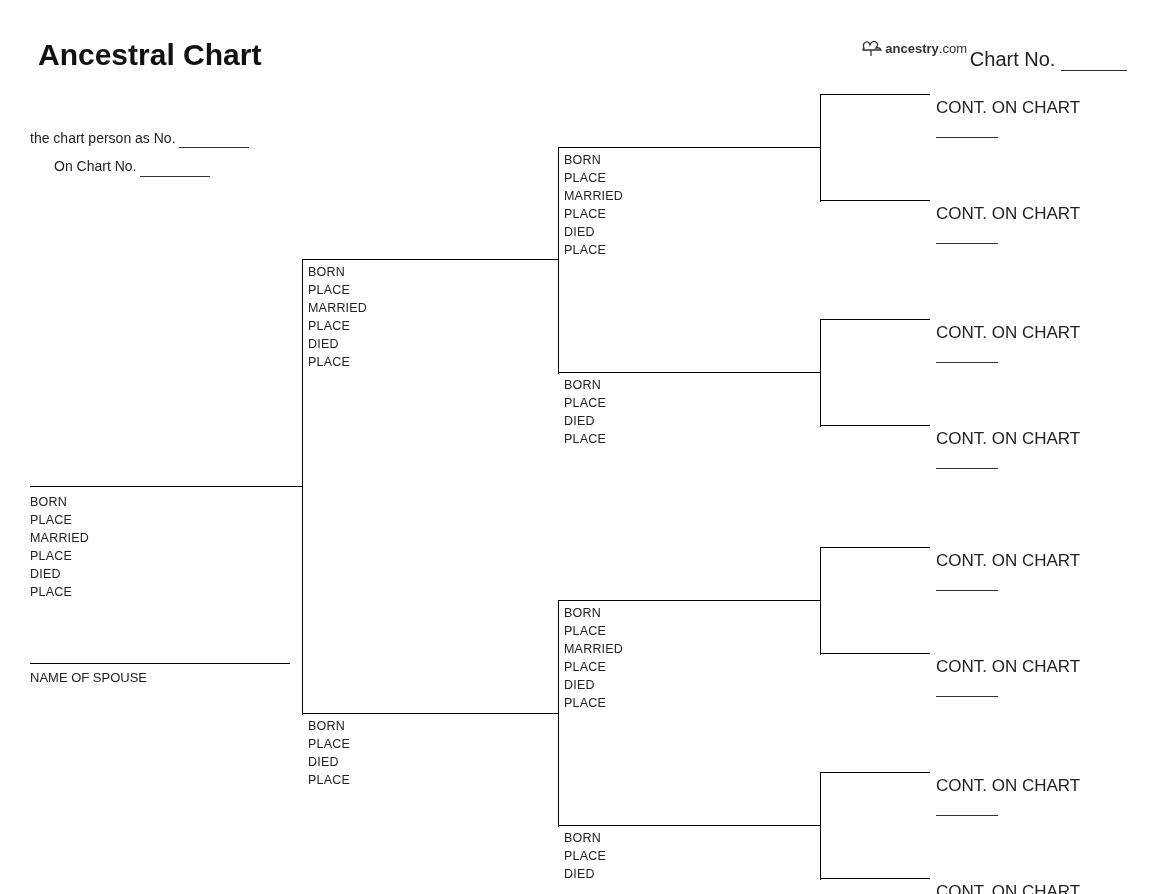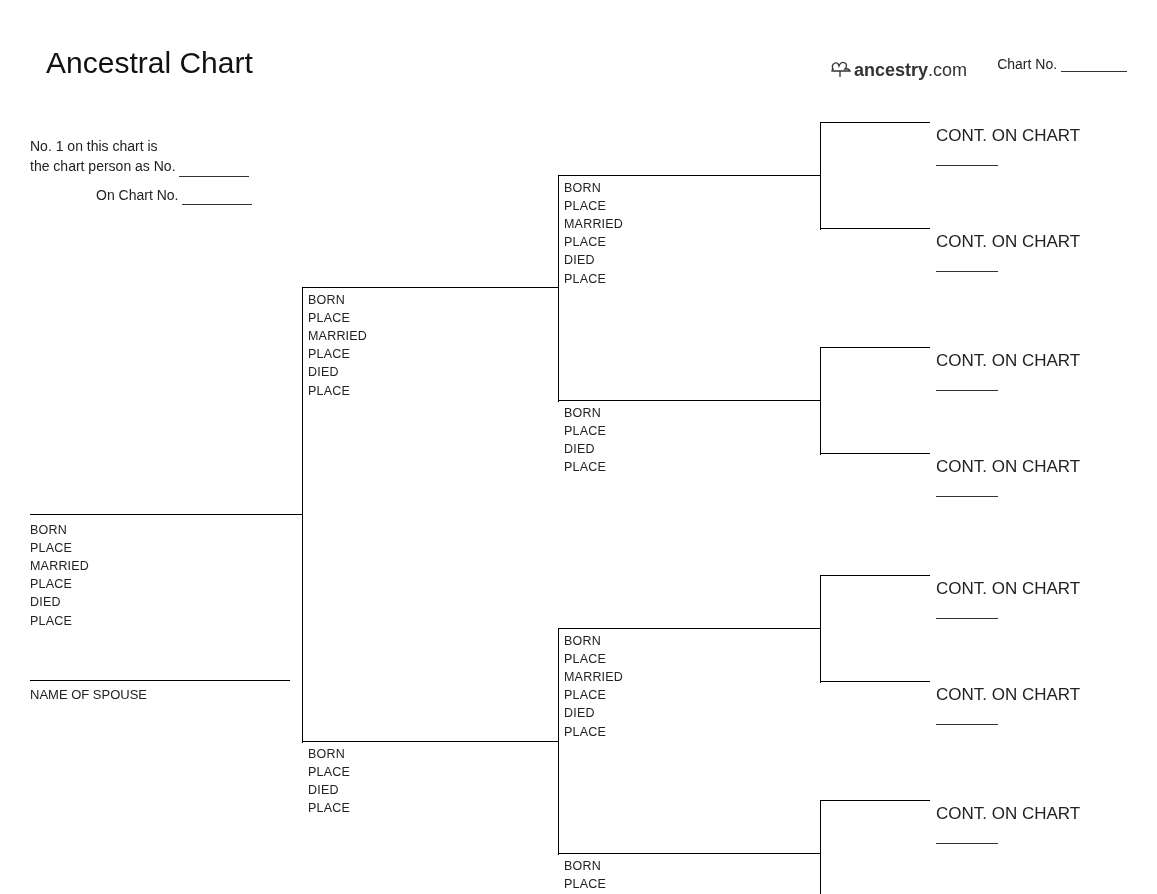--- a/index.html
+++ b/index.html
@@ -1,24 +1,24 @@
 <!DOCTYPE html>
 <html><head>
 <meta charset="utf-8">
 <style>
 body{margin:0;padding:30px 30px 20px 30px;font-family:"Segoe UI","Helvetica Neue",Arial,sans-serif;font-size:14px;color:#222;background:#fff;width:1157px;box-sizing:border-box}
 .header{position:relative;height:60px}
-.title{font-size:30px;font-weight:400;margin:16px;color:#111}
-.brand{position:absolute;right:160px;top:13px;font-size:18px;color:#333}
+.title{font-size:30px;font-weight:700;margin:8px;color:#111}
+.brand{position:absolute;right:160px;top:0;font-size:13px;color:#333}
 .brand .leaf{display:inline-block;vertical-align:middle;margin-right:2px}
 .brand b{font-weight:700}
-.chartno{position:absolute;right:0;top:10px;font-size:14px}
+.chartno{position:absolute;right:0;top:10px;font-size:20px}
 .blank{display:inline-block;border-bottom:1px solid #333;height:1em;vertical-align:bottom}
 .intro{margin-top:30px;font-size:14px;line-height:1.45}
-.intro .l2{margin-left:66px;margin-top:8px}
+.intro .l2{margin-left:24px;margin-top:8px}
 .tree{position:relative;height:720px;margin-top:10px}
 .node{position:absolute}
 .node .nameline{border-bottom:1px solid #000;height:1px;margin-bottom:6px}
 .fields{font-size:12.5px;line-height:1.45;letter-spacing:.2px}
 .cont{font-size:17px}
 .cont .blank{width:62px}
 .spouseline{border-top:1px solid #000;padding-top:6px;font-size:13px}
 .bracket{position:absolute;border:1px solid #000;border-left:none}
 .stem{position:absolute;border-top:1px solid #000}
 </style>
@@ -33,39 +33,38 @@
           <path d="M3 10 Q1 6 5 4 Q8 3 9 7 Q11 2 15 4 Q18 6 15 10 Q19 9 20 12 L2 12 Q2 10 3 10 Z M10 12 L10 18" fill="none" stroke="#333" stroke-width="1.3"></path>
         </svg>
     </span><b>ancestry</b><span>.com</span>
   </div>
   <div class="chartno">
     <span>Chart No.</span> <span class="blank" style="width:66px"></span>
   </div>
 </div>
 
 <div class="intro">
-  <div><span>No. 1 on this chart is</span></div>
   <div><span>the chart person as No.</span> <span class="blank" style="width:70px"></span></div>
   <div class="l2"><span>On Chart No.</span> <span class="blank" style="width:70px"></span></div>
 </div>
 
 <div class="tree">
 
   <div class="node" style="left:0;top:298px;width:272px">
     <div class="nameline"></div>
     <div class="fields">
       <div>BORN</div>
         <div>PLACE</div>
       <div>MARRIED</div>
         <div>PLACE</div>
       <div>DIED</div>
         <div>PLACE</div>
     </div>
   </div>
-  <div class="node" style="left:0;top:465px;width:260px">
+  <div class="node" style="left:0;top:476px;width:260px">
     <div class="spouseline">NAME OF SPOUSE</div>
   </div>
 
   <div class="bracket" style="left:272px;top:72px;width:0;height:454px"></div>
 
   <div class="node" style="left:278px;top:76px;width:250px">
     <div class="fields">
       <div>BORN</div>
         <div>PLACE</div>
       <div>MARRIED</div>

